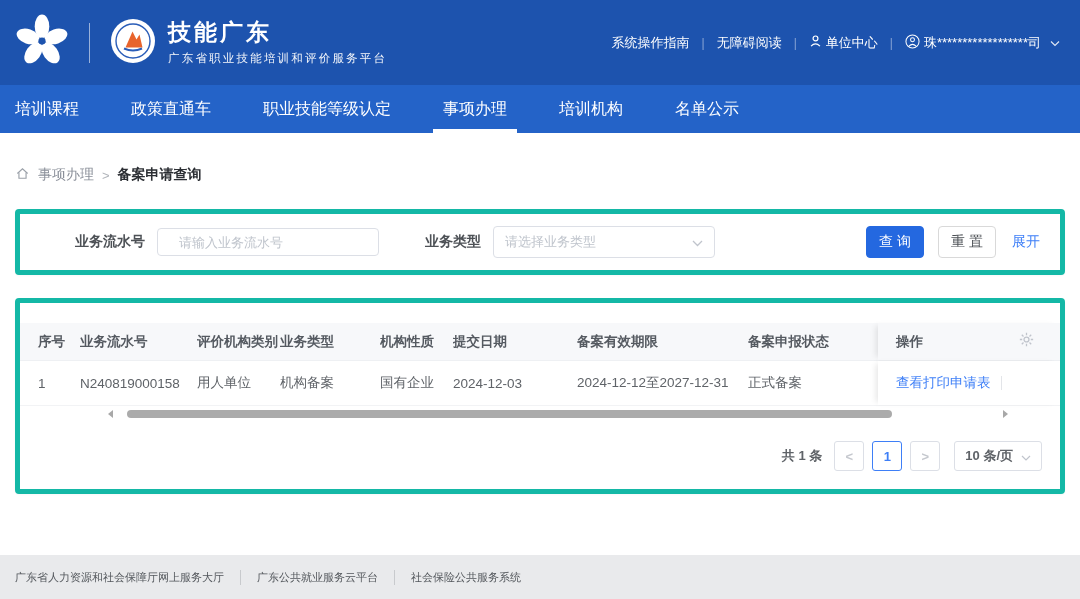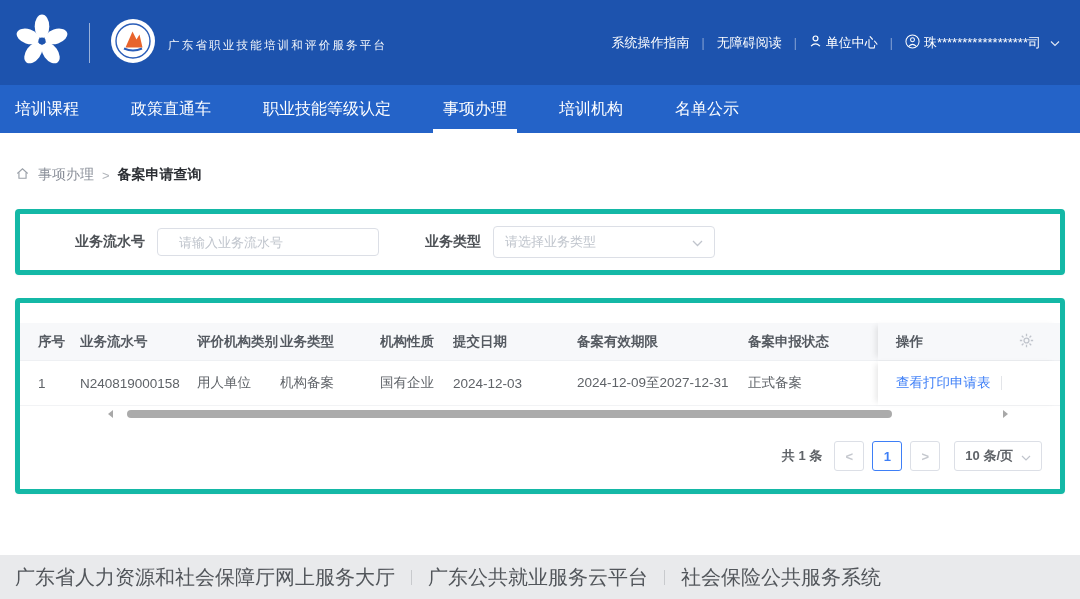--- a/index.html
+++ b/index.html
@@ -84,21 +84,21 @@
   .c0 { width:60px; padding-left:18px; }
   .c1 { width:117px; }
   .c2 { width:83px; }
   .c3 { width:100px; }
   .c4 { width:73px; }
   .c5 { width:124px; }
   .c6 { width:171px; }
   .c7 { width:130px; }
   .c8 {
     flex:1; align-self:stretch; display:flex; align-items:center; justify-content:space-between;
-    padding:0 26px 0 18px; box-shadow:-5px 0 6px -3px rgba(0,0,0,.10); background:inherit;
+    padding:0 26px 0 18px; box-shadow:-5px 0 6px -3px rgba(0,0,0,.10); background:inherit;font-family:Liberation Mono, monospace;
   }
   .t-head .c8 { background:#f7f8fa; }
   .t-body-row .c8 { background:#fff; justify-content:flex-start; gap:10px; }
   .action-link { color:#3e7ff7; font-size:13.5px; cursor:pointer; text-decoration:none; }
   .action-divider { width:1px; height:14px; background:#e3e5e9; }
 
   
   .hscroll { display:flex; align-items:center; margin:3px 52px 0 88px; height:10px; gap:5px; }
   .hs-arrow { width:0; height:0; border-top:4px solid transparent; border-bottom:4px solid transparent; }
   .hs-arrow.left  { border-right:5px solid #a8a8a8; }
@@ -117,21 +117,21 @@
   .pg-size {
     height:30px; border:1px solid #dcdfe6; border-radius:3px; display:flex; align-items:center;
     padding:0 10px; gap:8px; font-size:13px; color:#5f6368; cursor:pointer; margin-left:6px;
   }
 
   
   .footer {
     position:absolute; left:0; right:0; bottom:0; height:44px; background:#e9eaec;
     display:flex; align-items:center; padding-left:15px; gap:16px;
   }
-  .footer a { color:#52565b; font-size:20px; text-decoration:none; white-space:nowrap; cursor:pointer; }
+  .footer a { color:#52565b; font-size:11px; text-decoration:none; white-space:nowrap; cursor:pointer; }
   .f-divider { width:1px; height:15px; background:#c8cacd; }
 </style>
 </head>
 <body>
 
 <div class="header">
   <div class="logo-block">
     <span>
       <svg width="54" height="54" viewBox="0 0 48 48">
         <ellipse cx="24" cy="11" rx="6.5" ry="10.5" fill="#ffffff" transform="rotate(0 24 24)"></ellipse>
@@ -149,20 +149,21 @@
   <div class="logo-block">
     <span>
       <svg width="46" height="46" viewBox="0 0 46 46">
         <circle cx="23" cy="23" r="22" fill="#ffffff"></circle>
         <circle cx="23" cy="23" r="17" fill="#ffffff" stroke="#2a5db8" stroke-width="1.4"></circle>
         <path d="M15.5 29.5 L22.5 13.5 L26.5 21.5 L29.5 16.5 L32.5 29.5 Z" fill="#e8642c"></path>
         <path d="M14 30.5 Q23 34.5 32 30.5" stroke="#2a5db8" stroke-width="2" fill="none"></path>
       </svg>
     </span>
     <div class="platform-titles">
+      <div class="platform-title">技能广东</div>
       <div class="platform-subtitle">广东省职业技能培训和评价服务平台</div>
     </div>
   </div>
 
   <div class="header-links">
     <span class="hlink">
       <span>系统操作指南</span>
     </span>
     <span class="hl-sep">|</span>
     <span class="hlink">
@@ -235,20 +236,25 @@
   <label class="f-label">业务流水号</label>
   <input class="text-input" type="text" placeholder="请输入业务流水号" style="">
   <label class="f-label second">业务类型</label>
   <div class="select">
     <span class="sel-placeholder">请选择业务类型</span>
     <span>
       <svg width="11" height="7" viewBox="0 0 11 7" fill="none" stroke="#c0c4cc" stroke-width="1.3">
         <path d="M1 1 L5.5 5.5 L10 1"></path>
       </svg>
     </span>
+  </div>
+  <div class="filter-actions">
+    <button class="btn btn-primary">查询</button>
+    <button class="btn btn-default">重置</button>
+    <a class="expand-link">展开</a>
   </div>
 </div>
 
 <div class="card table-card">
   <div class="t-row t-head">
     <div class="t-cell c0">序号</div>
     <div class="t-cell c1">业务流水号</div>
     <div class="t-cell c2">评价机构类别</div>
     <div class="t-cell c3">业务类型</div>
     <div class="t-cell c4">机构性质</div>
@@ -266,21 +272,21 @@
     </div>
   </div>
 
   <div class="t-row t-body-row">
     <div class="t-cell c0">1</div>
     <div class="t-cell c1">N240819000158</div>
     <div class="t-cell c2">用人单位</div>
     <div class="t-cell c3">机构备案</div>
     <div class="t-cell c4">国有企业</div>
     <div class="t-cell c5">2024-12-03</div>
-    <div class="t-cell c6">2024-12-09至2027-12-31</div>
+    <div class="t-cell c6">2024-12-12至2027-12-31</div>
     <div class="t-cell c7">正式备案</div>
     <div class="t-cell c8">
       <a class="action-link">查看打印申请表</a>
       <span class="action-divider"></span>
     </div>
   </div>
 
   <div class="hscroll">
     <span class="hs-arrow left"></span>
     <div class="hs-track">

